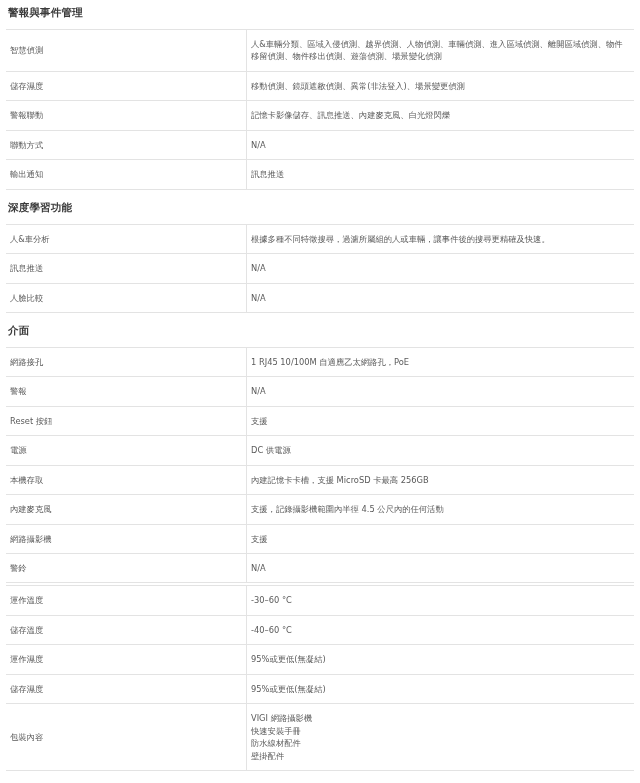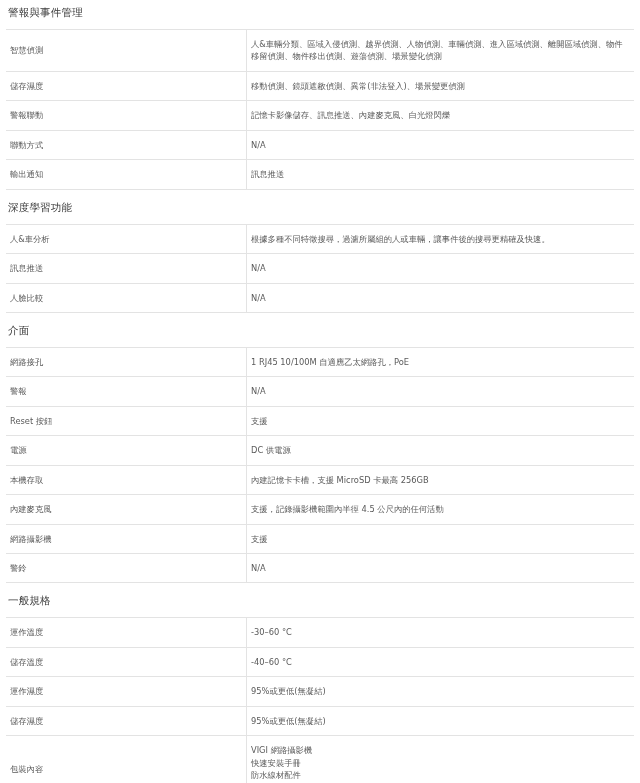--- a/index.html
+++ b/index.html
@@ -17,21 +17,21 @@
   }
   .spec-sheet {
     width: 640px;
     box-sizing: border-box;
     padding: 0 6px 0 6px;
   }
   .section-title {
     font-size: 10.5px;
     color: #3b3b3b;
     padding: 9px 2px 9px 2px;
-    font-weight: normal;
+    font-weight: bold;
     letter-spacing: 0.2px;
   }
   table.spec-table {
     width: 100%;
     border-collapse: collapse;
     table-layout: fixed;
   }
   table.spec-table tr {
     border-top: 1px solid #e3e3e3;
   }
@@ -153,21 +153,20 @@
       </tr>
       <tr>
         <td class="key">警鈴</td>
         <td class="val">N/A</td>
       </tr>
     </tbody>
       </table>
   </div>
 
   <div class="group">
-    <div class="section-title">一般規格</div>
     <table class="spec-table">
       <tbody>
           <tr>
         <td class="key">運作溫度</td>
         <td class="val">-30–60 °C</td>
       </tr>
       <tr>
         <td class="key">儲存溫度</td>
         <td class="val">-40–60 °C</td>
       </tr>

